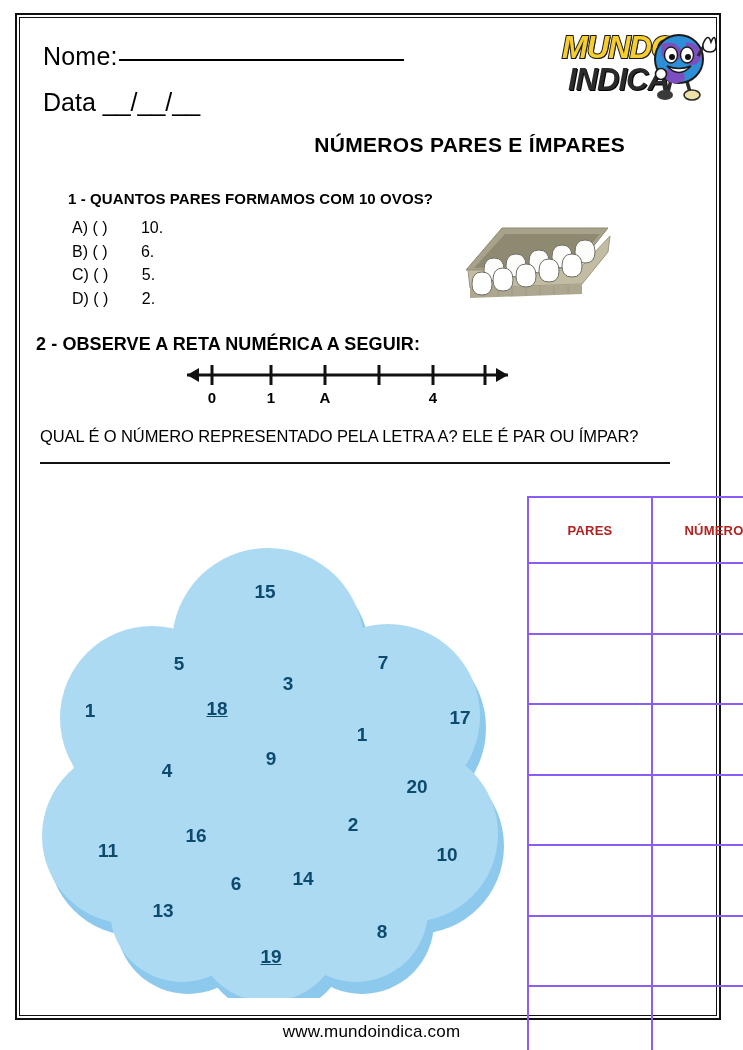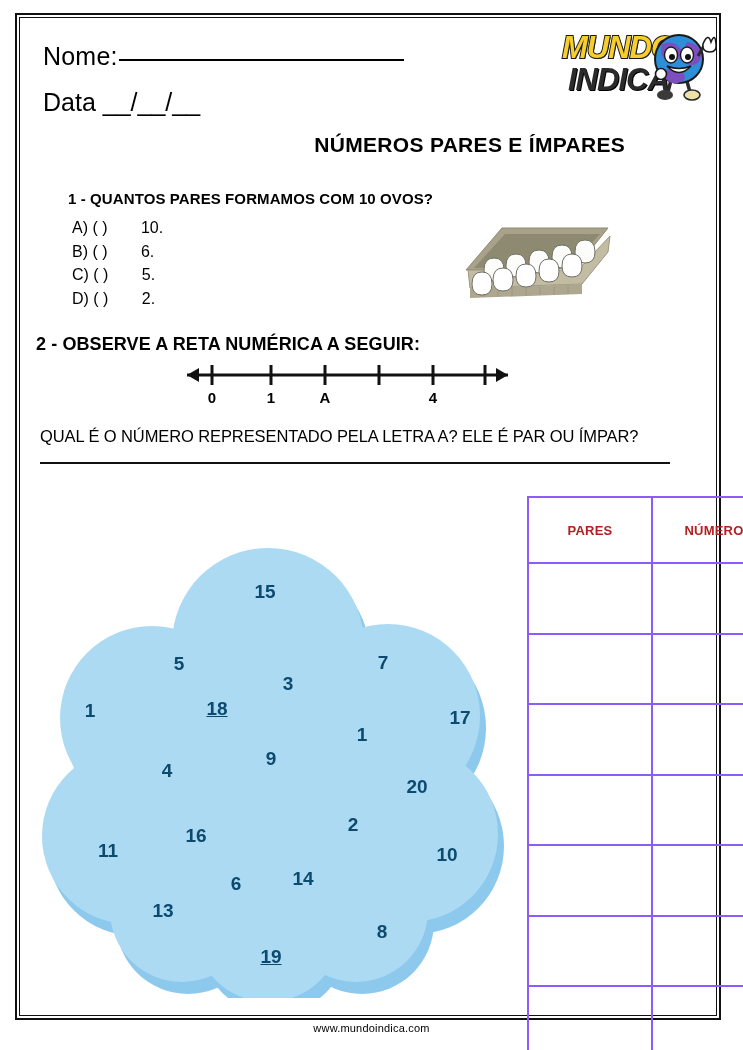--- a/index.html
+++ b/index.html
@@ -79,21 +79,21 @@
   #answer-table td,#answer-table th{
     border:2px solid #8b5cf6;width:98px;height:44.5px;padding:12px;
   }
   #answer-table th{
     height:40px;color:#B32020;font-size:13px;font-weight:bold;letter-spacing:.2px;
   }
 
   
   #footer{
     position:absolute;left:0;top:1022px;width:743px;text-align:center;
-    font-size:11px;letter-spacing:.2px;
+    font-size:17px;letter-spacing:.2px;
   }
 </style>
 </head>
 <body>
 
 <div id="page-frame"></div>
 <div id="page-frame-inner"></div>
 
 <div id="nome-row">
   <span>Nome:</span><span class="rule"></span>

